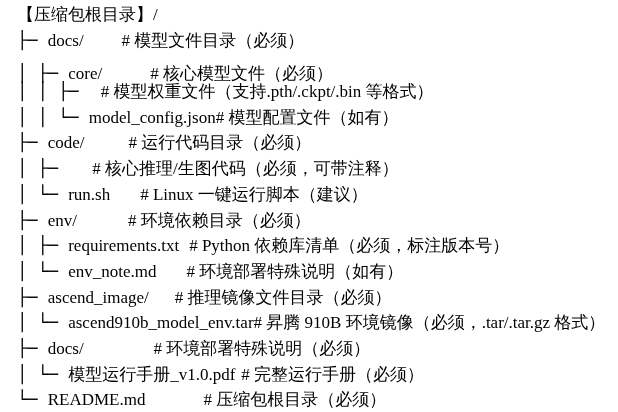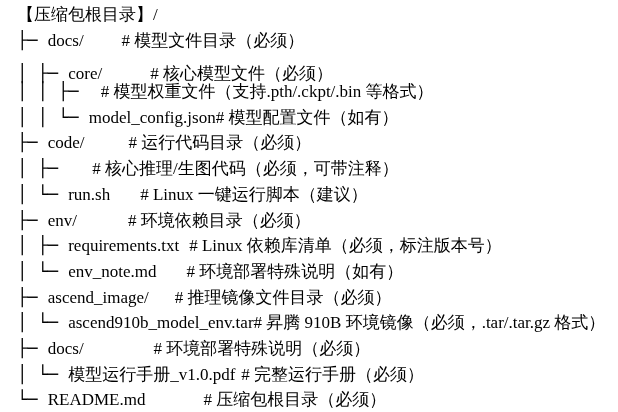--- a/index.html
+++ b/index.html
@@ -89,21 +89,21 @@
 
   <div class="row">
     <span class="prefix">│ └─ </span><span class="fname">run.sh</span><span class="comment m30"># Linux 一键运行脚本（建议）</span>
   </div>
 
   <div class="row">
     <span class="prefix">├─ </span><span class="fname">env/</span><span class="comment m55"># 环境依赖目录（必须）</span>
   </div>
 
   <div class="row">
-    <span class="prefix">│ ├─ </span><span class="fname">requirements.txt</span><span class="comment m10"># Linux 依赖库清单（必须，标注版本号）</span>
+    <span class="prefix">│ ├─ </span><span class="fname">requirements.txt</span><span class="comment m10"># Python 依赖库清单（必须，标注版本号）</span>
   </div>
 
   <div class="row">
     <span class="prefix">│ └─ </span><span class="fname">env_note.md</span><span class="comment m30"># 环境部署特殊说明（如有）</span>
   </div>
 
   <div class="row">
     <span class="prefix">├─ </span><span class="fname">ascend_image/</span><span class="comment m26"># 推理镜像文件目录（必须）</span>
   </div>
 

